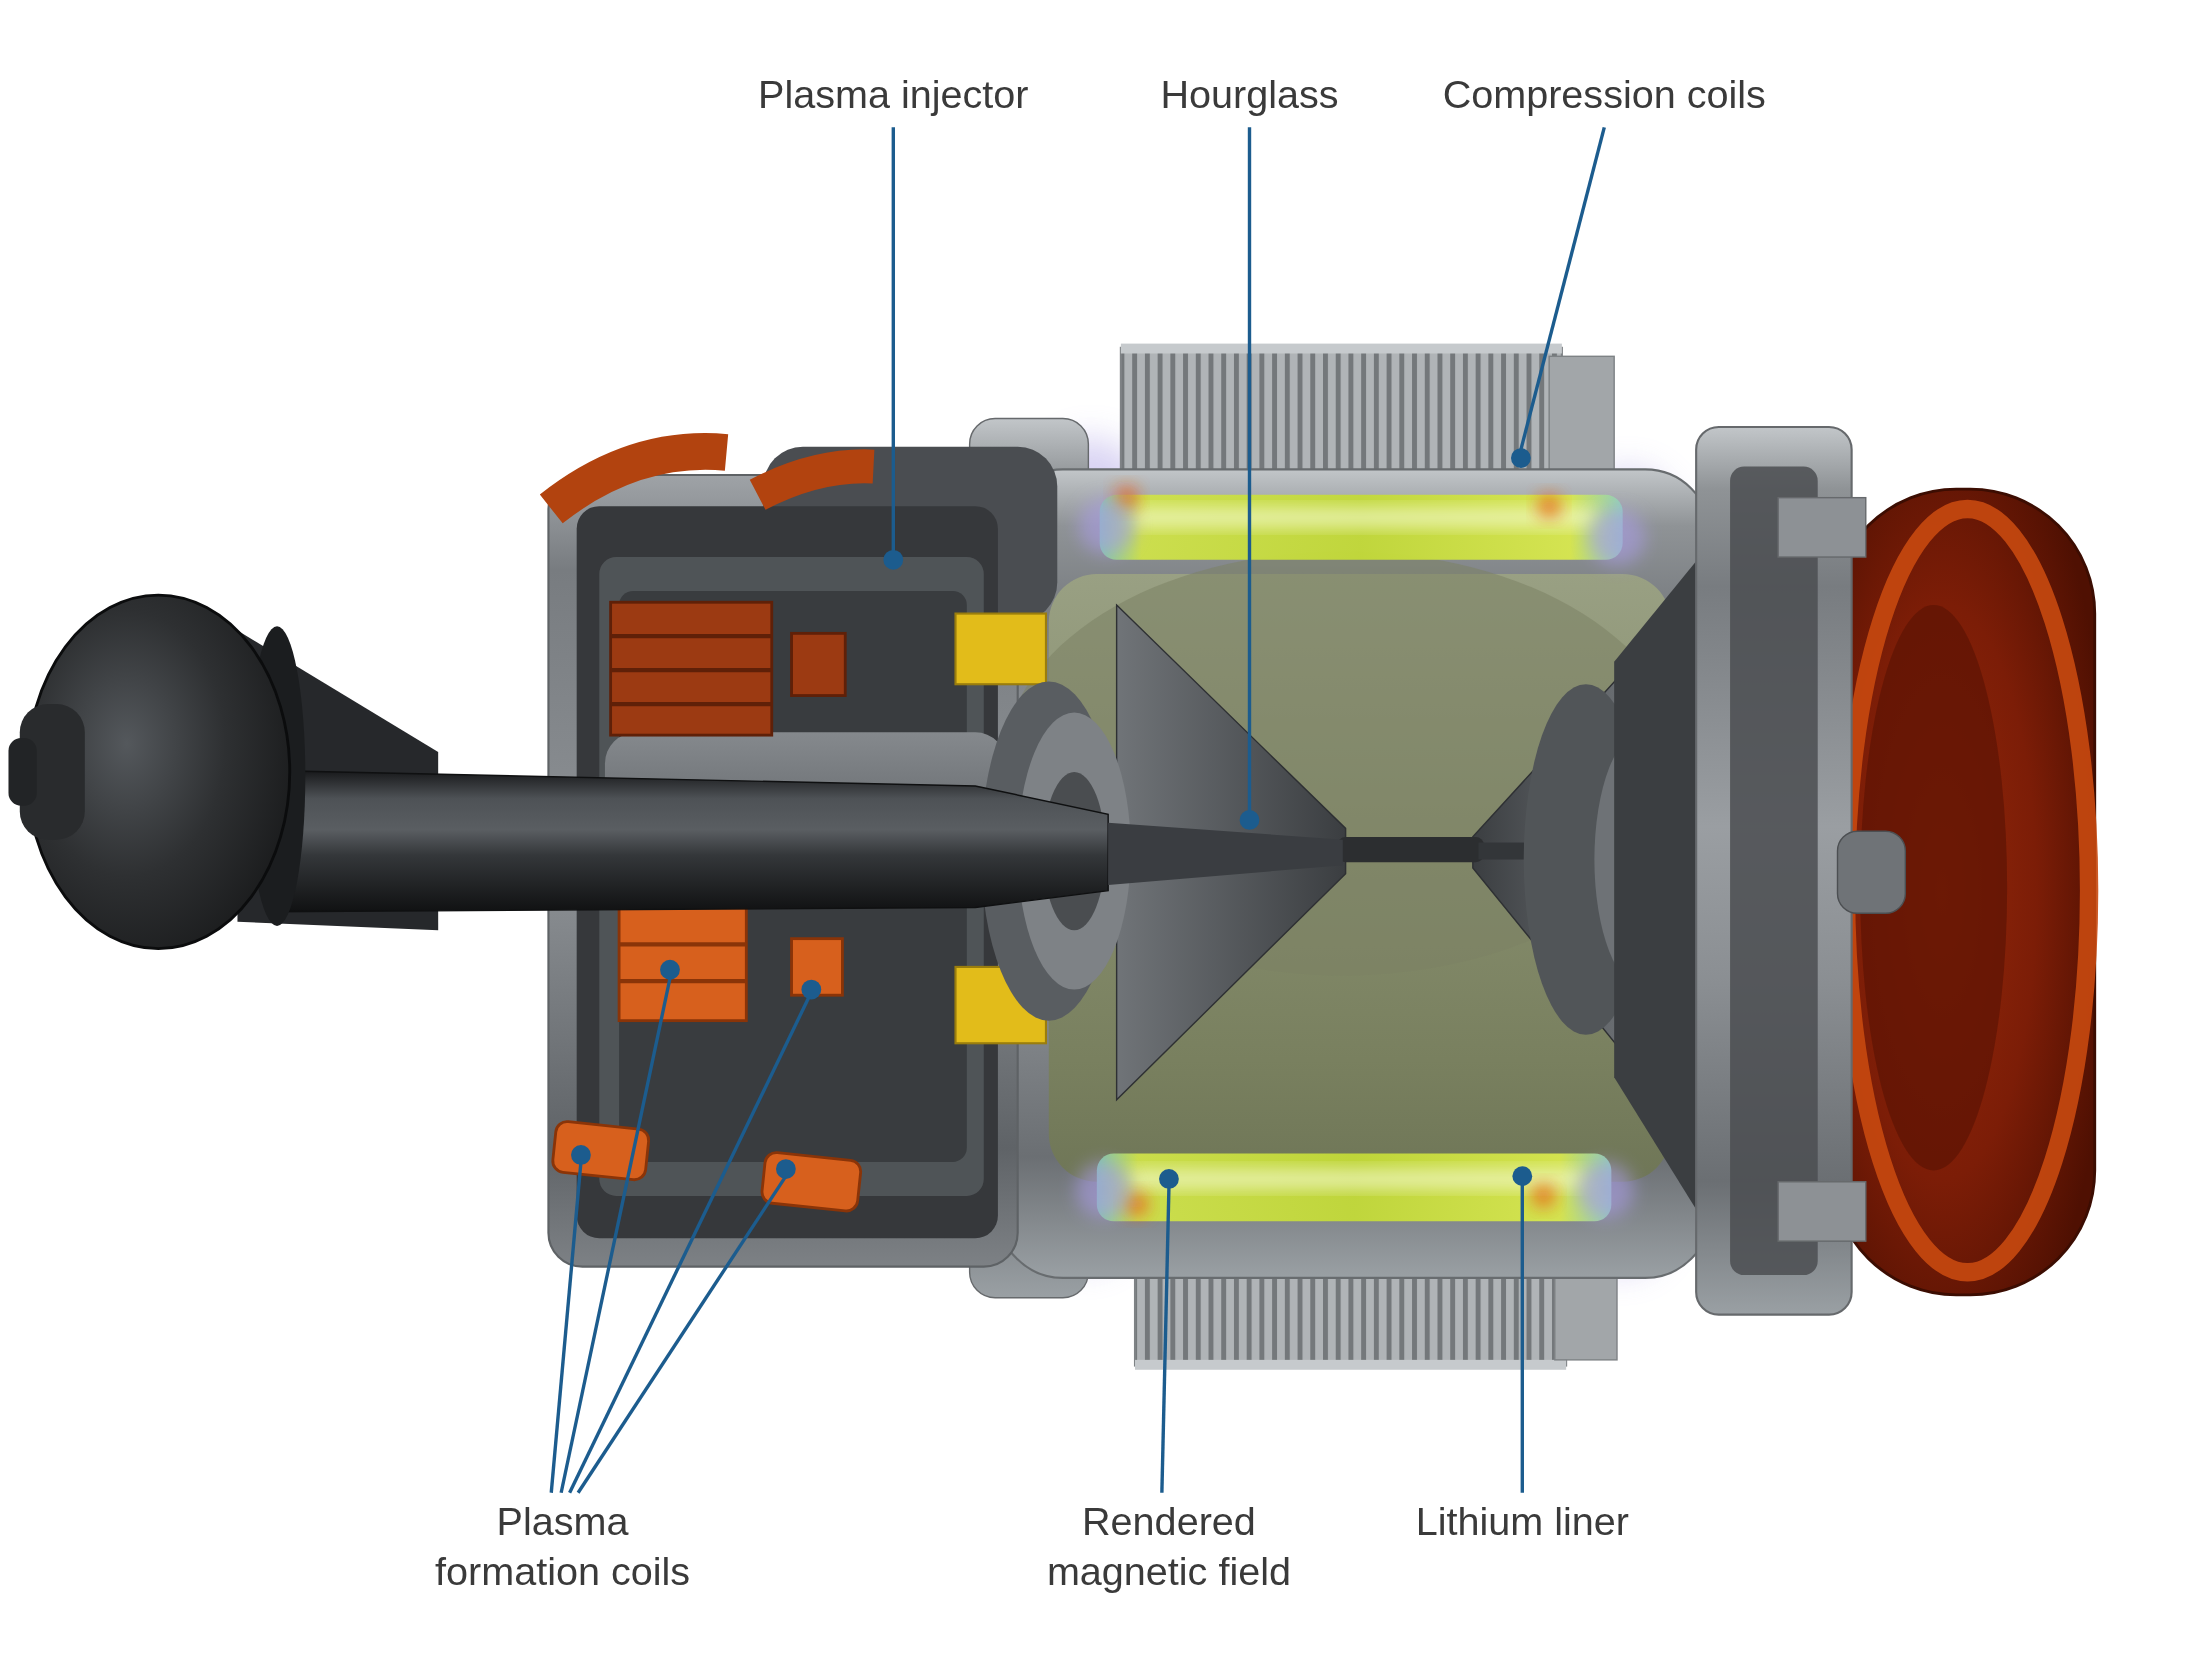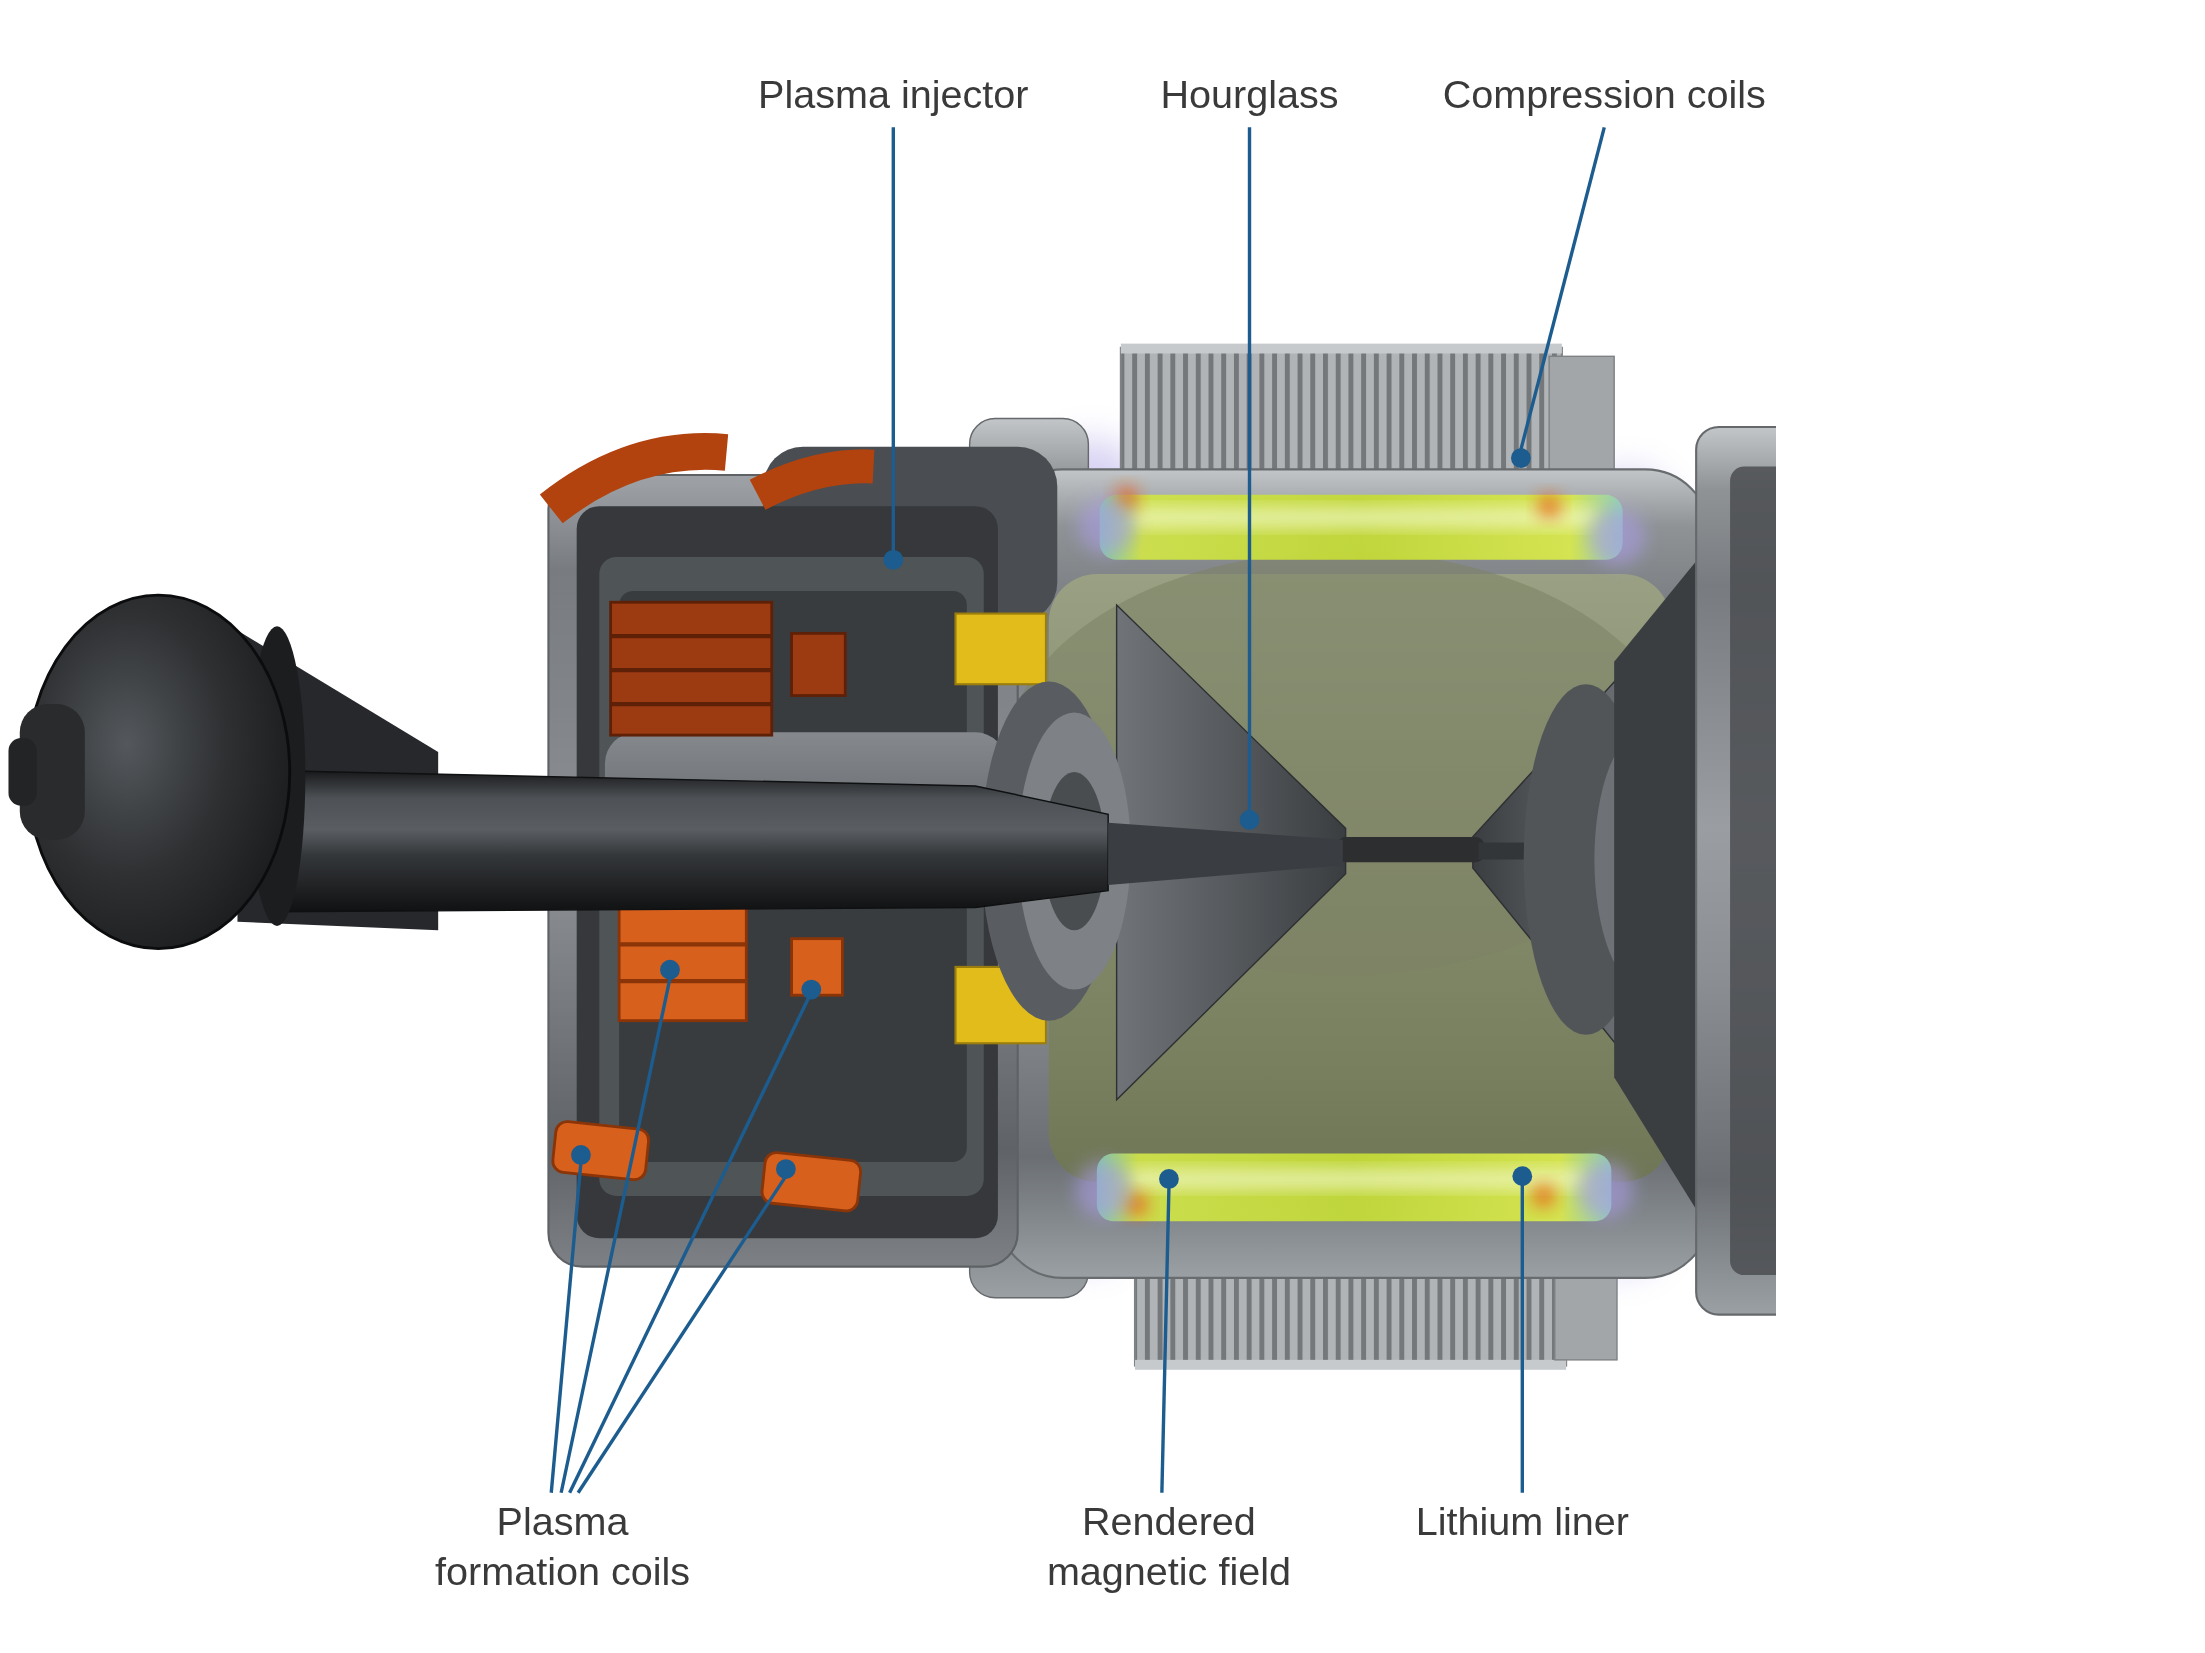--- a/index.html
+++ b/index.html
@@ -1,16 +1,16 @@
 <!DOCTYPE html>
 <html style="--background: #ffffff; --label-text: #3a3a3a; --leader-line: #1c5c8e; --coil-orange: #d7601d; --coil-red-brown: #9c3a12; --bracket-orange: #b2430f; --insulator-yellow: #e2bc1a; --end-cap-red: #7c1d07; --end-cap-rim: #c8490f; --glow-green: #c3da38; --glow-cyan: #7ec9b0; --glow-purple: #a99ce4; --cavity-olive: #868d6d; --metal-gray: #8f9396; --charcoal-dark: #27292b;font-size:8.5px"><head>
 <meta charset="utf-8">
 <style>
   html,body{margin:0;padding:0;background:#ffffff;}
-  .stage{width:1776px;height:1654px;overflow:hidden;background:var(--background,#fff);border-radius:30px;}
+  .stage{width:2205px;height:1654px;overflow:hidden;background:var(--background,#fff);border-radius:30px;}
   svg{display:block;}
   .lbl{
     font-family:"Liberation Sans", sans-serif;
     font-size:28px;
     font-weight:500;
     fill:var(--label-text,#3a3a3a);
   }
   .leader{stroke:var(--leader-line,#1c5c8e);stroke-width:2.4;fill:none;}
   .dot{fill:var(--leader-line,#1c5c8e);}
 </style>

